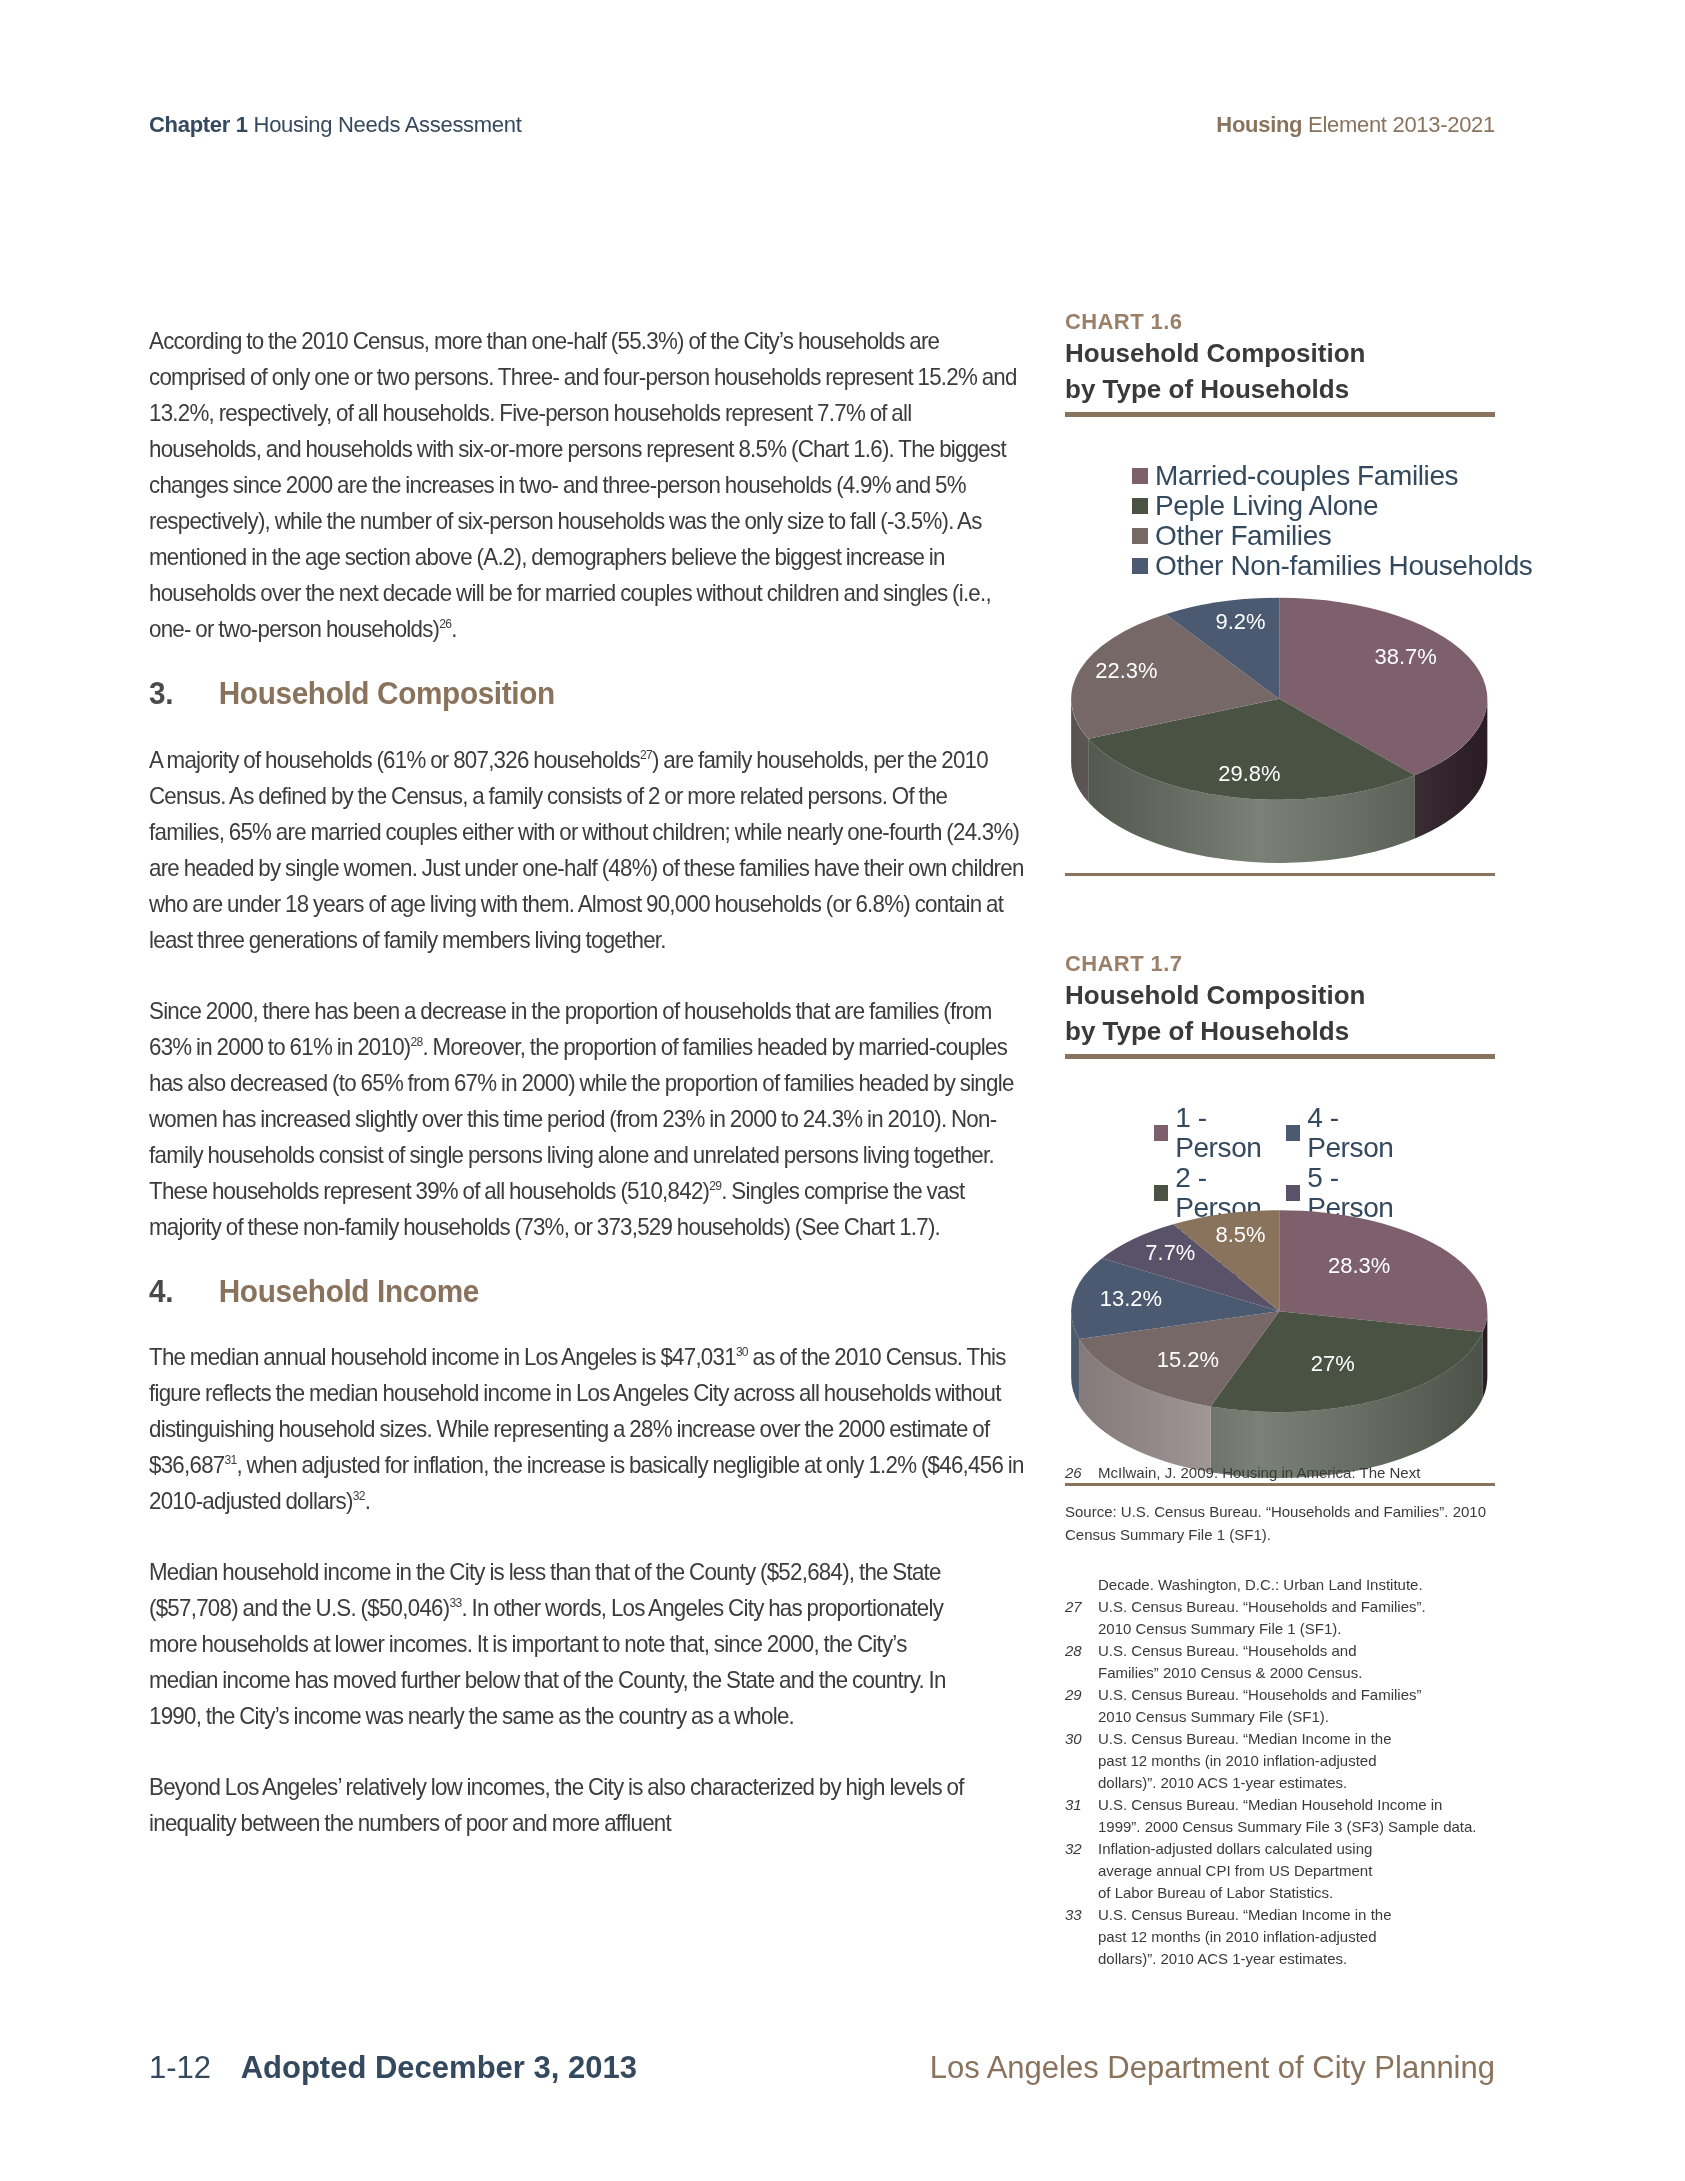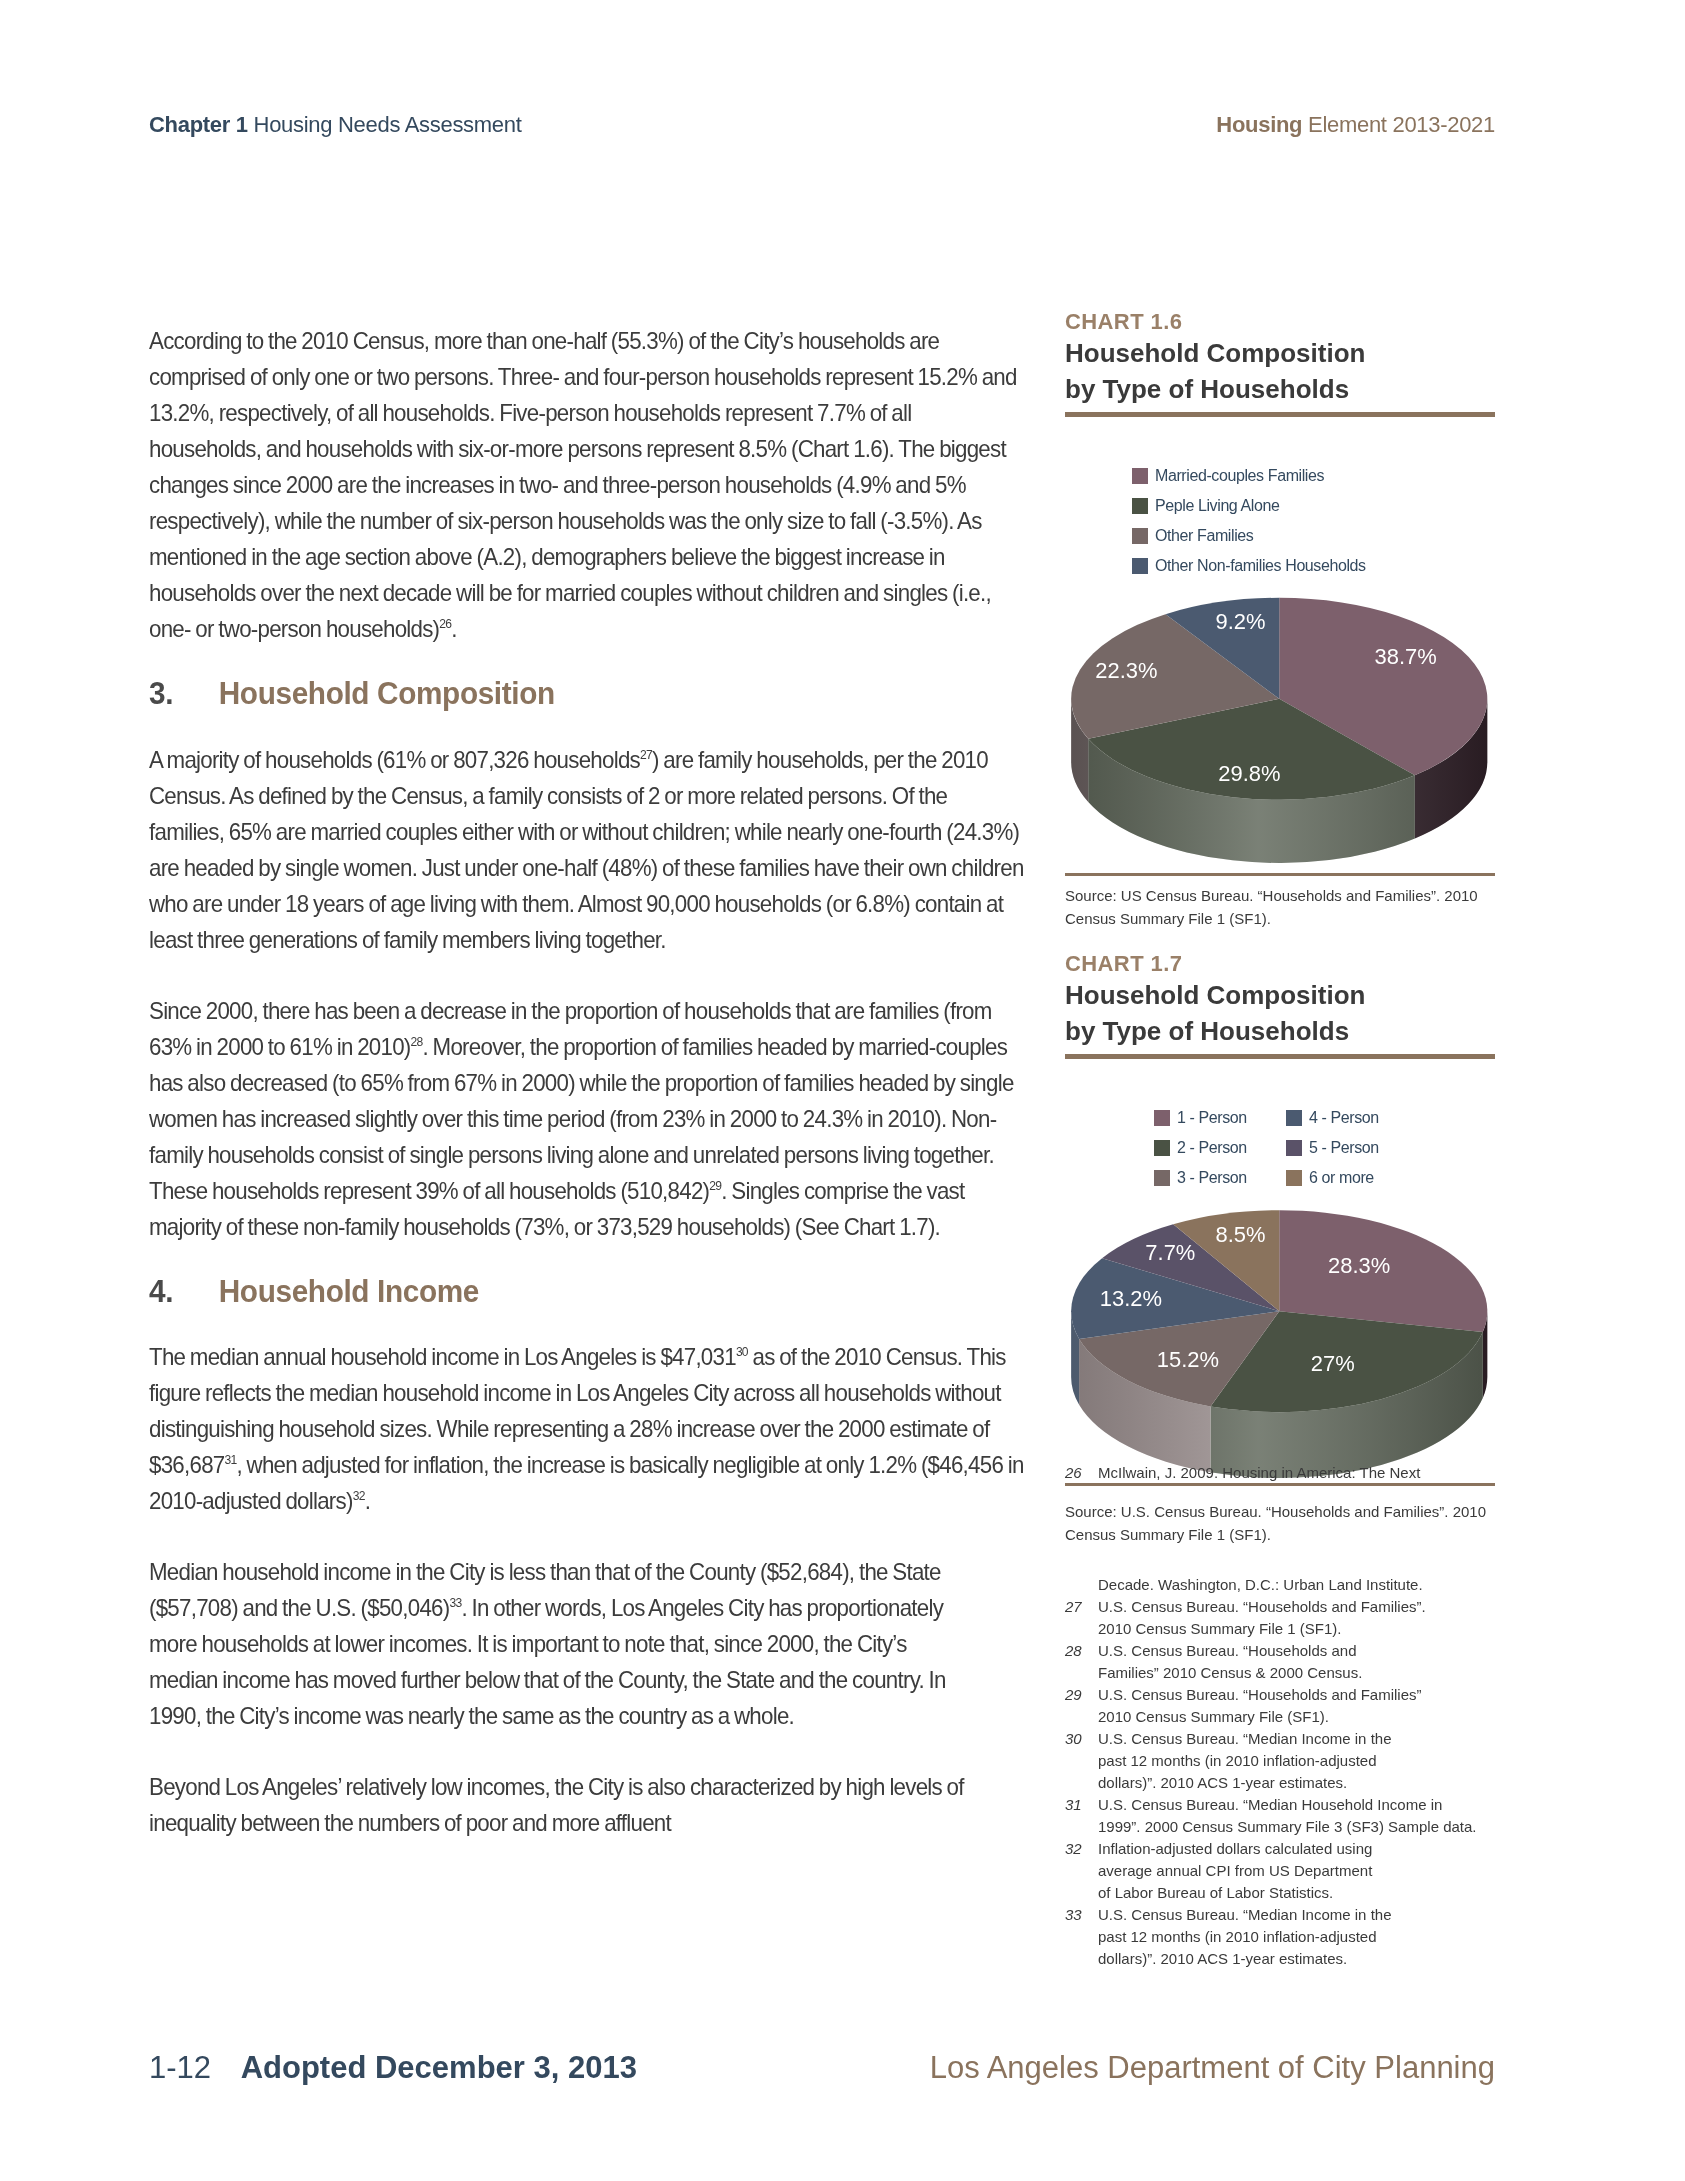--- a/index.html
+++ b/index.html
@@ -16,21 +16,21 @@
   .para sup { font-size: 13px; line-height: 0; vertical-align: super; }
   .sec { font-size: 32px; font-weight: bold; margin: 0; height: 44px; display: flex; align-items: center; letter-spacing: -0.4px; transform: scaleX(0.93); transform-origin: left center; }
   .sec .num { color: #4a4a4a; width: 75px; display: inline-block; }
   .sec .ttl { color: #8a735d; }
 
   .side { position: absolute; left: 1065px; width: 430px; }
   .chart-label { font-size: 22px; font-weight: bold; color: #9a8068; letter-spacing: 0.4px; }
   .chart-title { font-size: 26px; font-weight: bold; color: #3a3a3a; line-height: 36px; }
   .rule { height: 4.4px; background: #8a735d; margin-top: 5.3px; }
   .thin-rule { height: 2.6px; background: #8a735d; }
-  .legend { position: absolute; font-size: 16px; color: #34495e; line-height: 30px; letter-spacing: -0.4px; }
+  .legend { position: absolute; font-size: 28px; color: #34495e; line-height: 30px; letter-spacing: -0.4px; }
   .legend .row { display: flex; align-items: center; }
   .legend .sw { width: 16px; height: 16px; display: inline-block; margin-right: 7px; }
   .legend-grid { display: grid; grid-template-columns: 132px 132px; column-gap: 0; }
   .source { font-size: 15px; line-height: 23px; color: #3a3a3a; }
   .pie { position: absolute; }
 
   .fn { position: absolute; left: 1065px; width: 439px; font-size: 15px; line-height: 22px; color: #3a3a3a; }
   .fn .item { display: flex; }
   .fn .n { width: 33px; font-style: italic; flex: none; }
   .fn .t { flex: 1; }
@@ -119,21 +119,20 @@
     <path d="M244,126 L398.48459289630824,213.21162025820303 A237,115 0 0 1 26.49215371289648,171.67200742299977 Z" fill="#4a5244"></path>
     <path d="M244,126 L26.49215371289648,171.67200742299977 A237,115 0 0 1 114.50453982397826,29.68427539515369 Z" fill="#766866"></path>
     <path d="M244,126 L114.50453982397826,29.68427539515369 A237,115 0 0 1 243.99999999999994,11 Z" fill="#4b5a70"></path>
     <text x="388" y="80" fill="#ffffff" font-size="25" font-family="&quot;Liberation Sans&quot;, sans-serif" text-anchor="middle" dominant-baseline="middle">38.7%</text>
     <text x="210" y="213" fill="#ffffff" font-size="25" font-family="&quot;Liberation Sans&quot;, sans-serif" text-anchor="middle" dominant-baseline="middle">29.8%</text>
     <text x="70" y="96" fill="#ffffff" font-size="25" font-family="&quot;Liberation Sans&quot;, sans-serif" text-anchor="middle" dominant-baseline="middle">22.3%</text>
     <text x="200" y="40" fill="#ffffff" font-size="25" font-family="&quot;Liberation Sans&quot;, sans-serif" text-anchor="middle" dominant-baseline="middle">9.2%</text>
   </svg>
 <div class="side" style="top:873px">
   <div class="thin-rule"></div>
-  <div class="source" style="margin-top:8.8px; width:413px">Source: US Census Bureau. “Households and Families”. 2010 Census Summary File 1 (SF1).</div>
 </div>
 
 <div class="side" style="top:951px">
   <div class="chart-label">CHART 1.7</div>
   <div class="chart-title">Household Composition</div>
   <div class="chart-title">by Type of Households</div>
   <div class="rule"></div>
 </div>
 <div class="legend legend-grid" style="left:1154px; top:1103px;" id="legend17">
     <div class="row">

